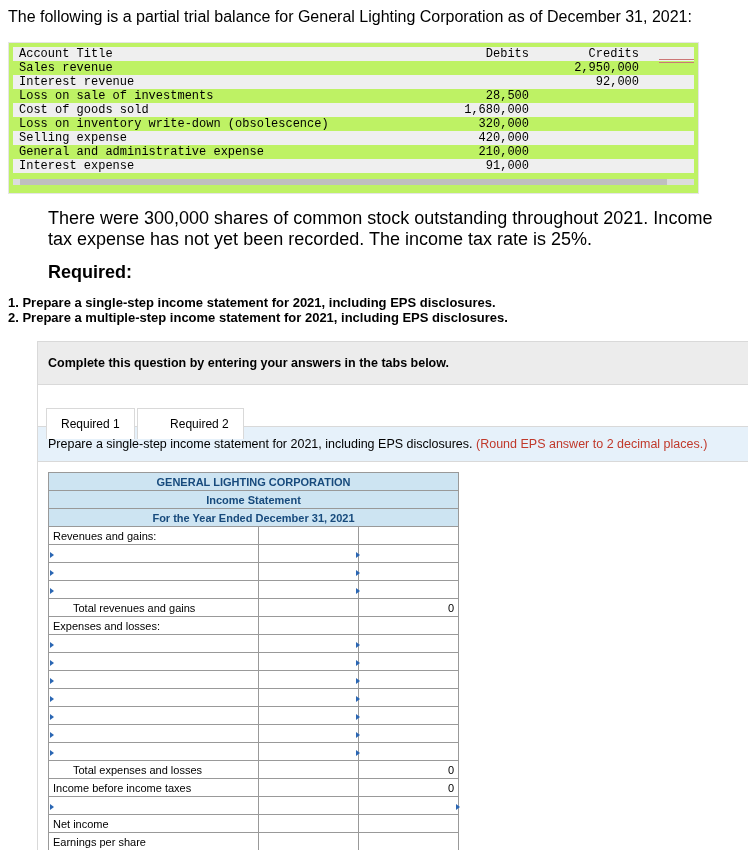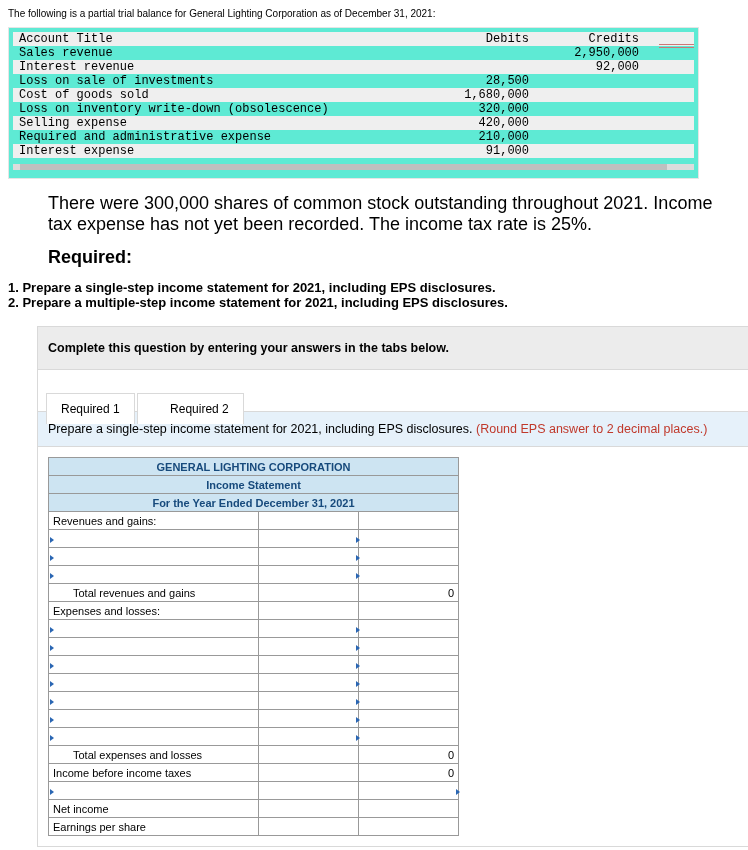--- a/index.html
+++ b/index.html
@@ -6,25 +6,25 @@
     font-family: Arial, sans-serif;
     font-size: 12px;
     color: #000;
     margin: 0;
     padding: 8px;
     width: 748px;
     box-sizing: border-box;
     background: #fff;
   }
   .intro {
-    font-size: 10px;
-    margin-bottom: 8px;
+    font-size: 16px;
+    margin-bottom: 16px;
   }
   .tb-container {
-    background: #5eead4;
+    background: #bef264;
     border: 1px solid #e5e5e5;
     padding: 4px 4px 8px 4px;
     width: 93%;
     font-family: "Courier New", monospace;
     font-size: 12px;
     margin-bottom: 14px;
     position: relative;
   }
   .tb-row {
     display: flex;
@@ -163,21 +163,21 @@
     <div class="tb-acct">Loss on inventory write-down (obsolescence)</div>
     <div class="tb-deb">320,000</div>
     <div class="tb-cred"></div>
   </div>
   <div class="tb-row shade">
     <div class="tb-acct">Selling expense</div>
     <div class="tb-deb">420,000</div>
     <div class="tb-cred"></div>
   </div>
   <div class="tb-row">
-    <div class="tb-acct">Required and administrative expense</div>
+    <div class="tb-acct">General and administrative expense</div>
     <div class="tb-deb">210,000</div>
     <div class="tb-cred"></div>
   </div>
   <div class="tb-row shade">
     <div class="tb-acct">Interest expense</div>
     <div class="tb-deb">91,000</div>
     <div class="tb-cred"></div>
   </div>
   <div class="red-rule" style="top:16px;"></div>
   <div class="tb-scroll"></div>

